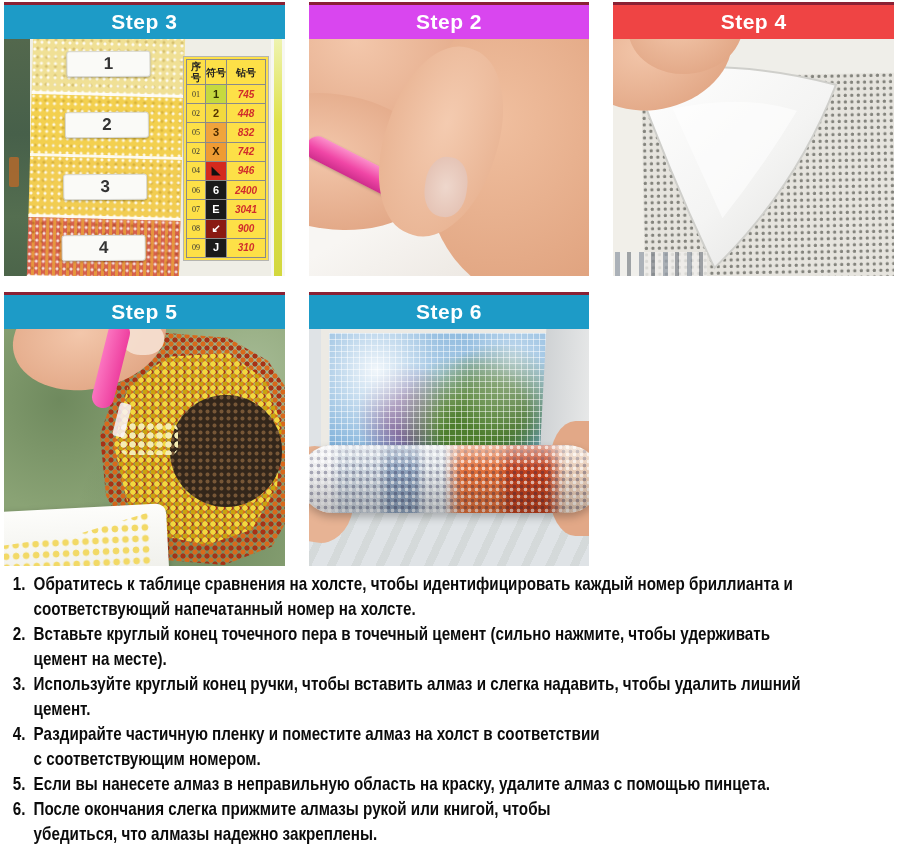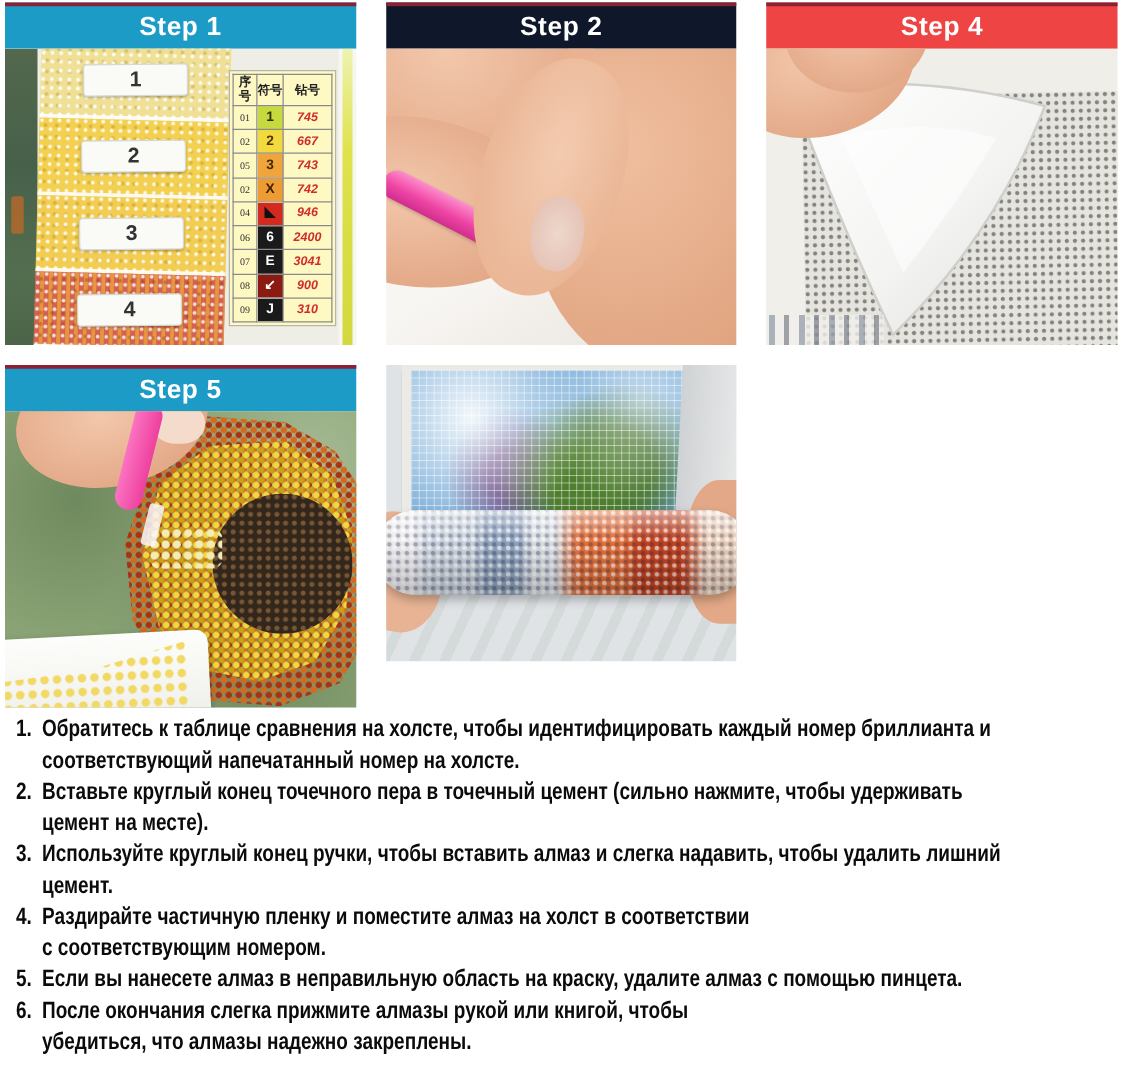--- a/index.html
+++ b/index.html
@@ -38,21 +38,21 @@
   .b4 { background-color:#d5604d;
     background-image:
       radial-gradient(circle at 2px 2px, rgba(255,255,255,.8) 1.1px, rgba(0,0,0,0) 1.9px),
       radial-gradient(circle at 5px 6px, rgba(120,40,0,.3) 1.1px, rgba(0,0,0,0) 1.9px),
       linear-gradient(90deg, rgba(0,0,0,0) 55%, rgba(232,160,60,.85) 62%); }
   .bag-label { position:absolute; left:50%; top:50%; transform:translate(-50%,-50%) rotate(-2deg);
     width:84px; height:26px; background:#fafaf7; border:1px solid #d8d8d3; border-radius:3px;
     box-shadow:0 1px 2px rgba(0,0,0,.25); display:flex; align-items:center; justify-content:center;
     font-size:17px; font-weight:bold; color:#333; }
   .p1-card { position:absolute; left:179px; top:17px; width:86px; height:205px;
-    background:#fef9c3; border:1px solid #b5b5b0; padding:2px; }
+    background:#fde047; border:1px solid #b5b5b0; padding:2px; }
   table.chart { width:100%; height:100%; border-collapse:collapse; table-layout:fixed; }
   .chart col.c-num { width:19px; } .chart col.c-sym { width:21px; }
   .chart th, .chart td { border:1px solid #8a8a8a; text-align:center; padding:0; overflow:hidden; }
   .chart th { font-size:10px; line-height:1.1; font-weight:bold; color:#222; word-break:break-all; padding:1px 0; }
   .cnum { font-size:8px; color:#333;font-family:Liberation Serif, serif; }
   .csym { font-size:11px; font-weight:bold; line-height:1; }
   .ccode { font-size:10px; font-weight:bold; font-style:italic; color:#d02c2c; }
   .p1-white { position:absolute; right:0; top:0; bottom:0; width:14px; background:#f7f7f2; }
   .p1-strip { position:absolute; right:3px; top:0; bottom:0; width:8px;
     background:linear-gradient(180deg,#eef3b0,#dfe24a 35%,#d3d83e); }
@@ -203,21 +203,21 @@
   .ln:empty { display:none; }
 </style>
 </head>
 <body>
 
 <div class="sheet">
   <div class="grid">
 
     <section class="panel">
       <header class="step-header" style="background-color: rgb(29, 155, 199); border-top-color: rgb(138, 33, 52); color: rgb(255, 255, 255);">
-        <span>Step 1</span>
+        <span>Step 3</span>
       </header>
       <div class="photo p1">
         <div class="p1-left"></div>
         <div class="p1-blob"></div>
         <div class="p1-bags">
           <div class="bag b1">
               <span class="bag-label">1</span>
             </div>
           <div class="bag b2">
               <span class="bag-label">2</span>
@@ -247,26 +247,26 @@
             </thead>
             <tbody>
               <tr>
                   <td class="cnum">01</td>
                   <td class="csym" style="background-color: rgb(198, 217, 63); color: rgb(51, 51, 0);">1</td>
                   <td class="ccode">745</td>
                 </tr>
               <tr>
                   <td class="cnum">02</td>
                   <td class="csym" style="background-color: rgb(242, 217, 62); color: rgb(85, 51, 0);">2</td>
-                  <td class="ccode">667</td>
+                  <td class="ccode">448</td>
                 </tr>
               <tr>
                   <td class="cnum">05</td>
                   <td class="csym" style="background-color: rgb(240, 164, 60); color: rgb(74, 42, 0);">3</td>
-                  <td class="ccode">743</td>
+                  <td class="ccode">832</td>
                 </tr>
               <tr>
                   <td class="cnum">02</td>
                   <td class="csym" style="background-color: rgb(239, 155, 51); color: rgb(58, 32, 0);">X</td>
                   <td class="ccode">742</td>
                 </tr>
               <tr>
                   <td class="cnum">04</td>
                   <td class="csym" style="background-color: rgb(212, 42, 30); color: rgb(17, 17, 17);">◣</td>
                   <td class="ccode">946</td>
@@ -291,21 +291,21 @@
                   <td class="csym" style="background-color: rgb(26, 26, 26); color: rgb(255, 255, 255);">J</td>
                   <td class="ccode">310</td>
                 </tr>
             </tbody>
           </table>
         </div>
       </div>
     </section>
 
     <section class="panel">
-      <header class="step-header" style="background-color: #0f172a; border-top-color: rgb(138, 33, 52); color: rgb(255, 255, 255);">
+      <header class="step-header" style="background-color: #d946ef; border-top-color: rgb(138, 33, 52); color: rgb(255, 255, 255);">
         <span>Step 2</span>
       </header>
       <div class="photo p2">
         <div class="p2-f1 skin"></div>
         <div class="p2-f2 skin"></div>
         <div class="p2-nail1"></div>
         <div class="p2-pen"></div>
         <div class="p2-pentip"></div>
         <div class="p2-needle"></div>
         <div class="p2-wax"></div>
@@ -353,20 +353,23 @@
         <div class="p5-fnail"></div>
         <div class="p5-pen"></div>
         <div class="p5-pentip"></div>
         <div class="p5-tray">
           <div class="p5-traybeads"></div>
         </div>
       </div>
     </section>
 
     <section class="panel">
+      <header class="step-header" style="background-color: rgb(29, 155, 199); border-top-color: rgb(138, 33, 52); color: rgb(255, 255, 255);">
+        <span>Step 6</span>
+      </header>
       <div class="photo p6">
         <div class="p6-pic">
           <div class="p6-grid"></div>
         </div>
         <div class="p6-trayedge"></div>
         <div class="p6-blanket"></div>
         <div class="p6-handL"></div>
         <div class="p6-handR"></div>
         <div class="p6-roll">
           <div class="p6-rolldots"></div>

